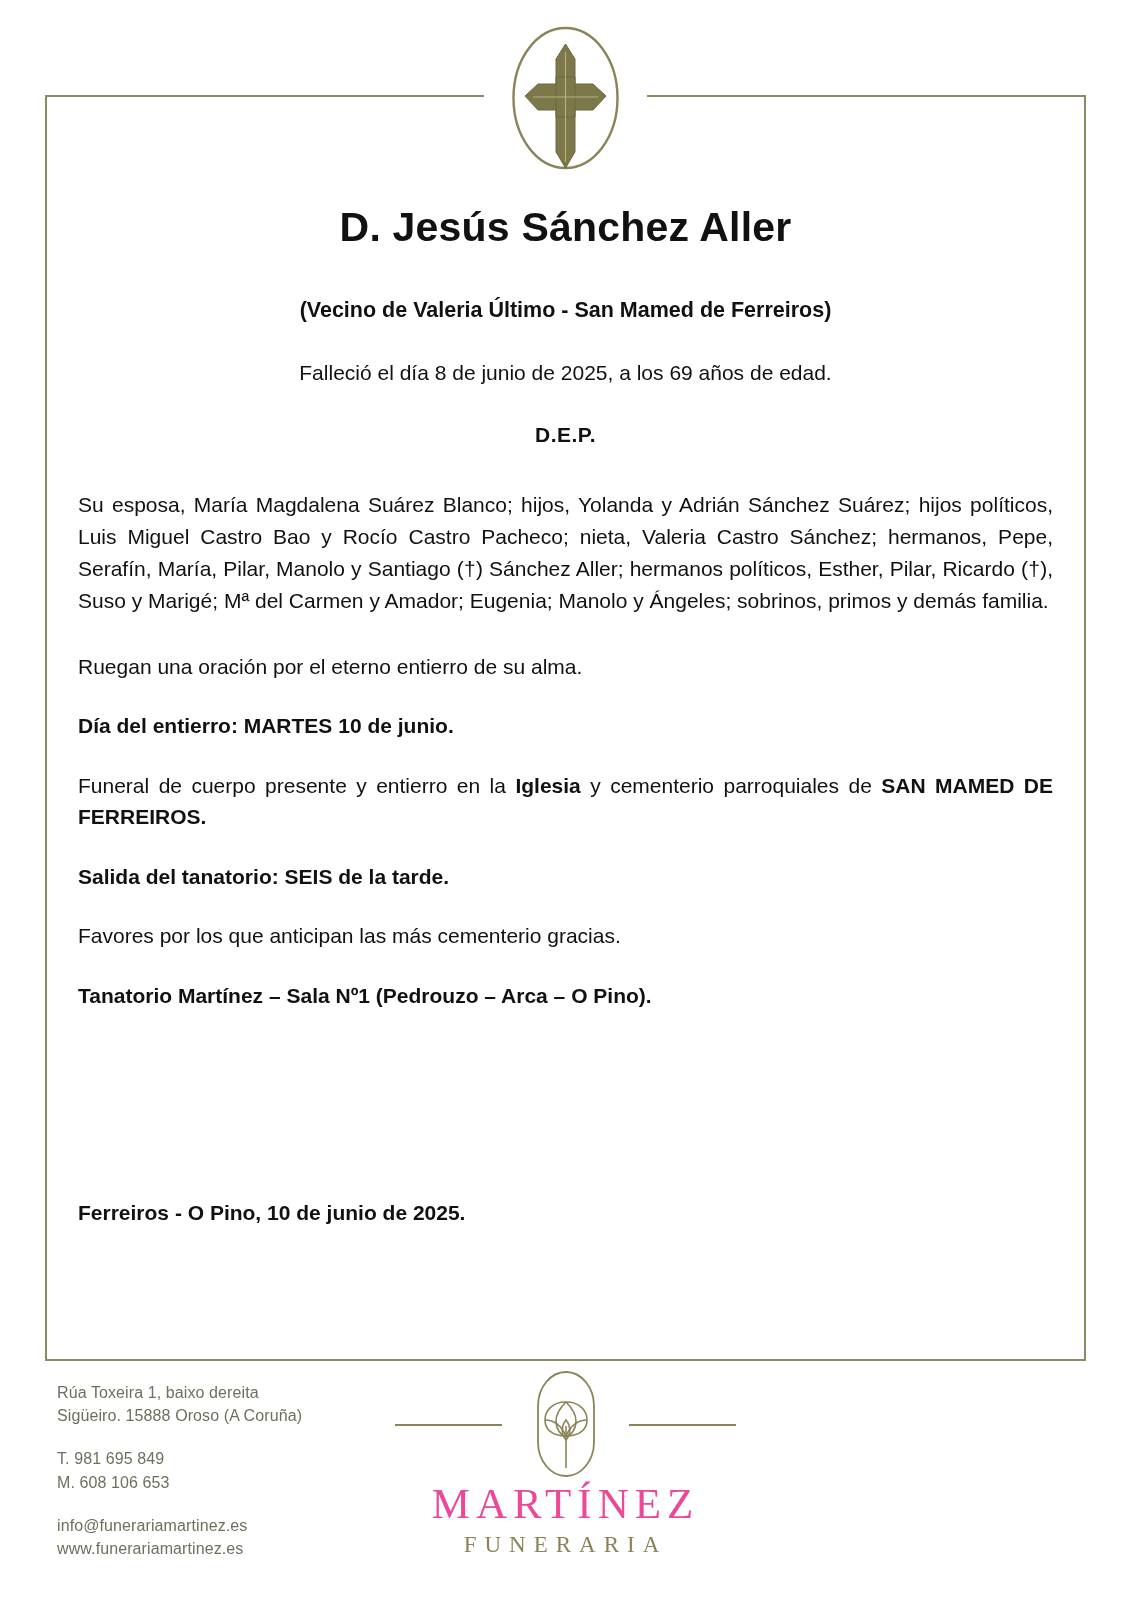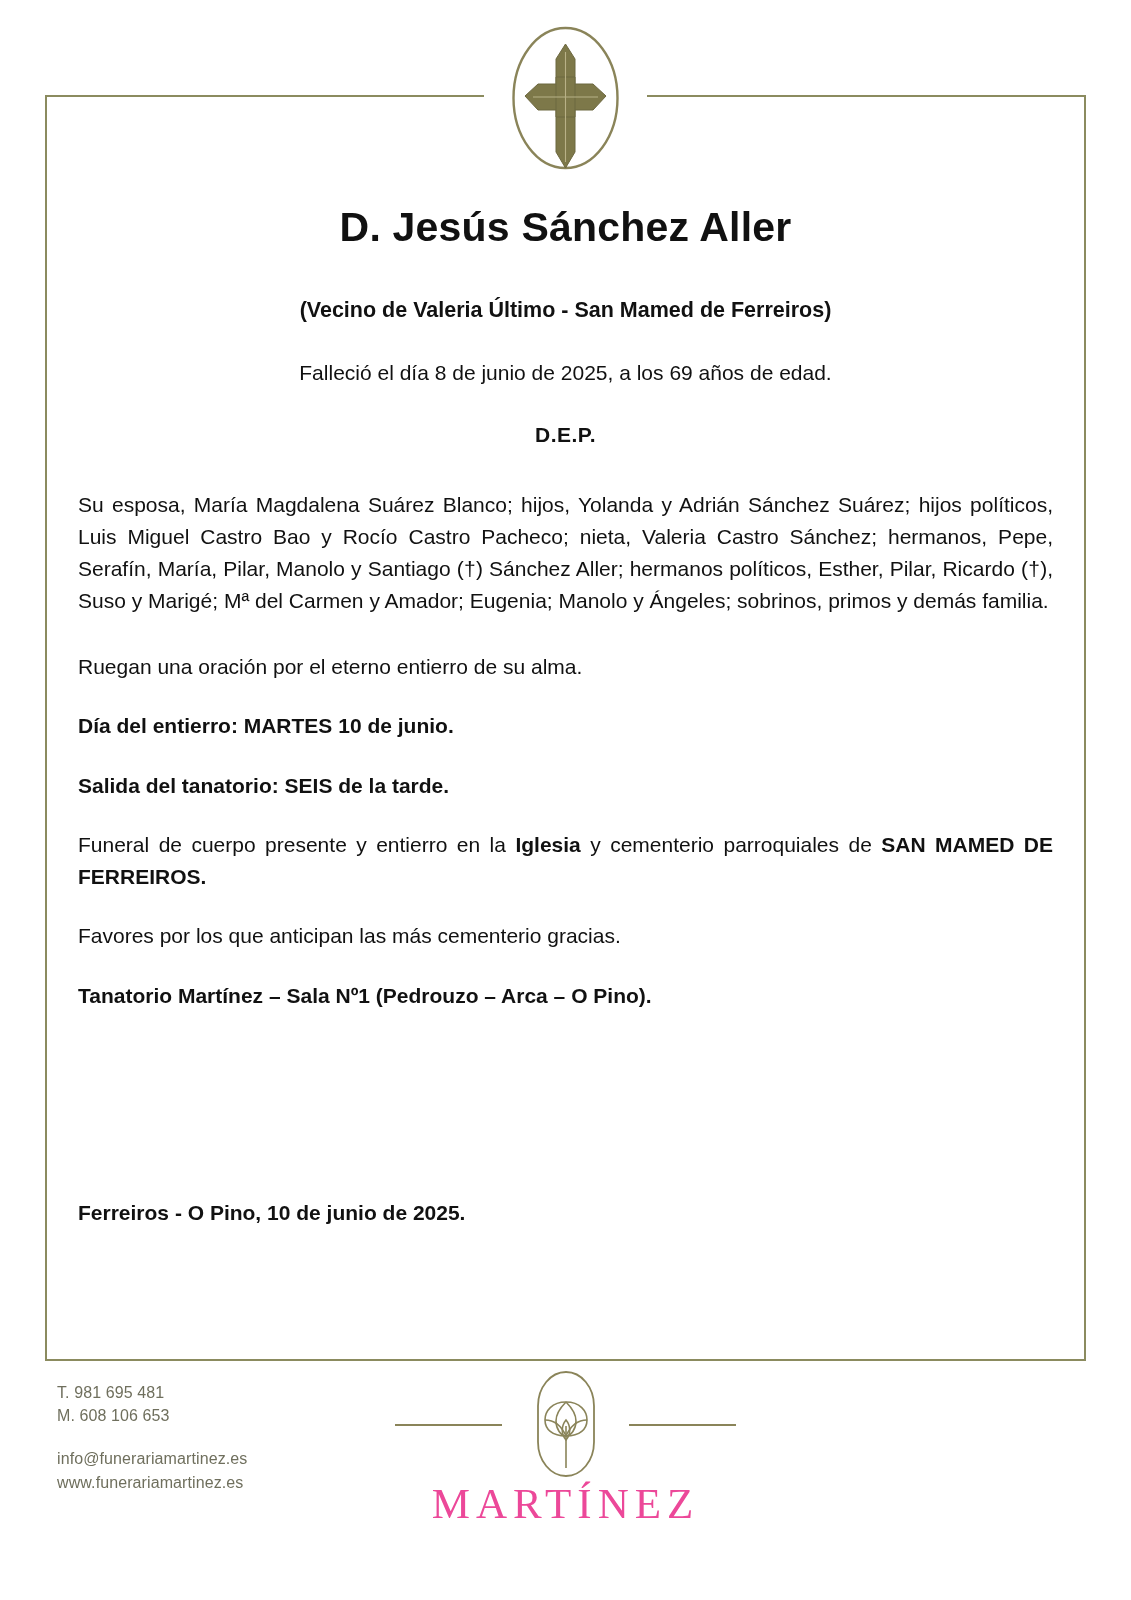--- a/index.html
+++ b/index.html
@@ -175,36 +175,40 @@
     <div class="death-line">Falleció el día 8 de junio de 2025, a los 69 años de edad.</div>
 
     <div class="dep">D.E.P.</div>
 
     <p class="family">Su esposa, María Magdalena Suárez Blanco; hijos, Yolanda y Adrián Sánchez Suárez; hijos políticos, Luis Miguel Castro Bao y Rocío Castro Pacheco; nieta, Valeria Castro Sánchez; hermanos, Pepe, Serafín, María, Pilar, Manolo y Santiago (†) Sánchez Aller; hermanos políticos, Esther, Pilar, Ricardo (†), Suso y Marigé; Mª del Carmen y Amador; Eugenia; Manolo y Ángeles; sobrinos, primos y demás familia.</p>
 
     <p class="para plain">Ruegan una oración por el eterno entierro de su alma.</p>
 
     <p class="para b plain">Día del entierro: MARTES 10 de junio.</p>
 
+    <p class="para"><span>Funeral de cuerpo presente y entierro en la </span><b>Iglesia</b><span> y cementerio parroquiales de </span><b>SAN MAMED DE FERREIROS.</b></p>
+
     <p class="para b plain">Salida del tanatorio: SEIS de la tarde.</p>
-
-    <p class="para"><span>Funeral de cuerpo presente y entierro en la </span><b>Iglesia</b><span> y cementerio parroquiales de </span><b>SAN MAMED DE FERREIROS.</b></p>
 
     <p class="para plain">Favores por los que anticipan las más cementerio gracias.</p>
 
     <p class="para b plain">Tanatorio Martínez – Sala Nº1 (Pedrouzo – Arca – O Pino).</p>
 
     <div class="closing-date">Ferreiros - O Pino, 10 de junio de 2025.</div>
   </div>
 
   <div class="footer">
 
     <div class="footer-address">
       <div class="grp">
-        <div>T.  981 695 481</div>
+        <div>Rúa Toxeira 1, baixo dereita</div>
+        <div>Sigüeiro. 15888 Oroso (A Coruña)</div>
+      </div>
+      <div class="grp">
+        <div>T.  981 695 849</div>
         <div>M. 608 106 653</div>
       </div>
       <div class="grp">
         <div>info@funerariamartinez.es</div>
         <div>www.funerariamartinez.es</div>
       </div>
     </div>
 
     <div class="rule left"></div>
     <div class="rule right"></div>
@@ -216,16 +220,17 @@
           <path d="M48 34 C34 34 27 43 27 52 C27 61 34 68 48 68 C62 68 69 61 69 52 C69 43 62 34 48 34 Z"></path>
           <path d="M48 34 C41 41 38 47 38 53 C38 61 43 68 48 68"></path>
           <path d="M48 34 C55 41 58 47 58 53 C58 61 53 68 48 68"></path>
           <path d="M27 52 C36 52 43 57 48 68"></path>
           <path d="M69 52 C60 52 53 57 48 68"></path>
           <path d="M48 52 C43 58 43 66 48 72 C53 66 53 58 48 52 Z"></path>
           <line x1="48" y1="58" x2="48" y2="100"></line>
         </g>
       </svg>
       <div class="brand-name">MARTÍNEZ</div>
+      <div class="brand-sub">FUNERARIA</div>
     </div>
 
   </div>
 </div>
 
 </body></html>

